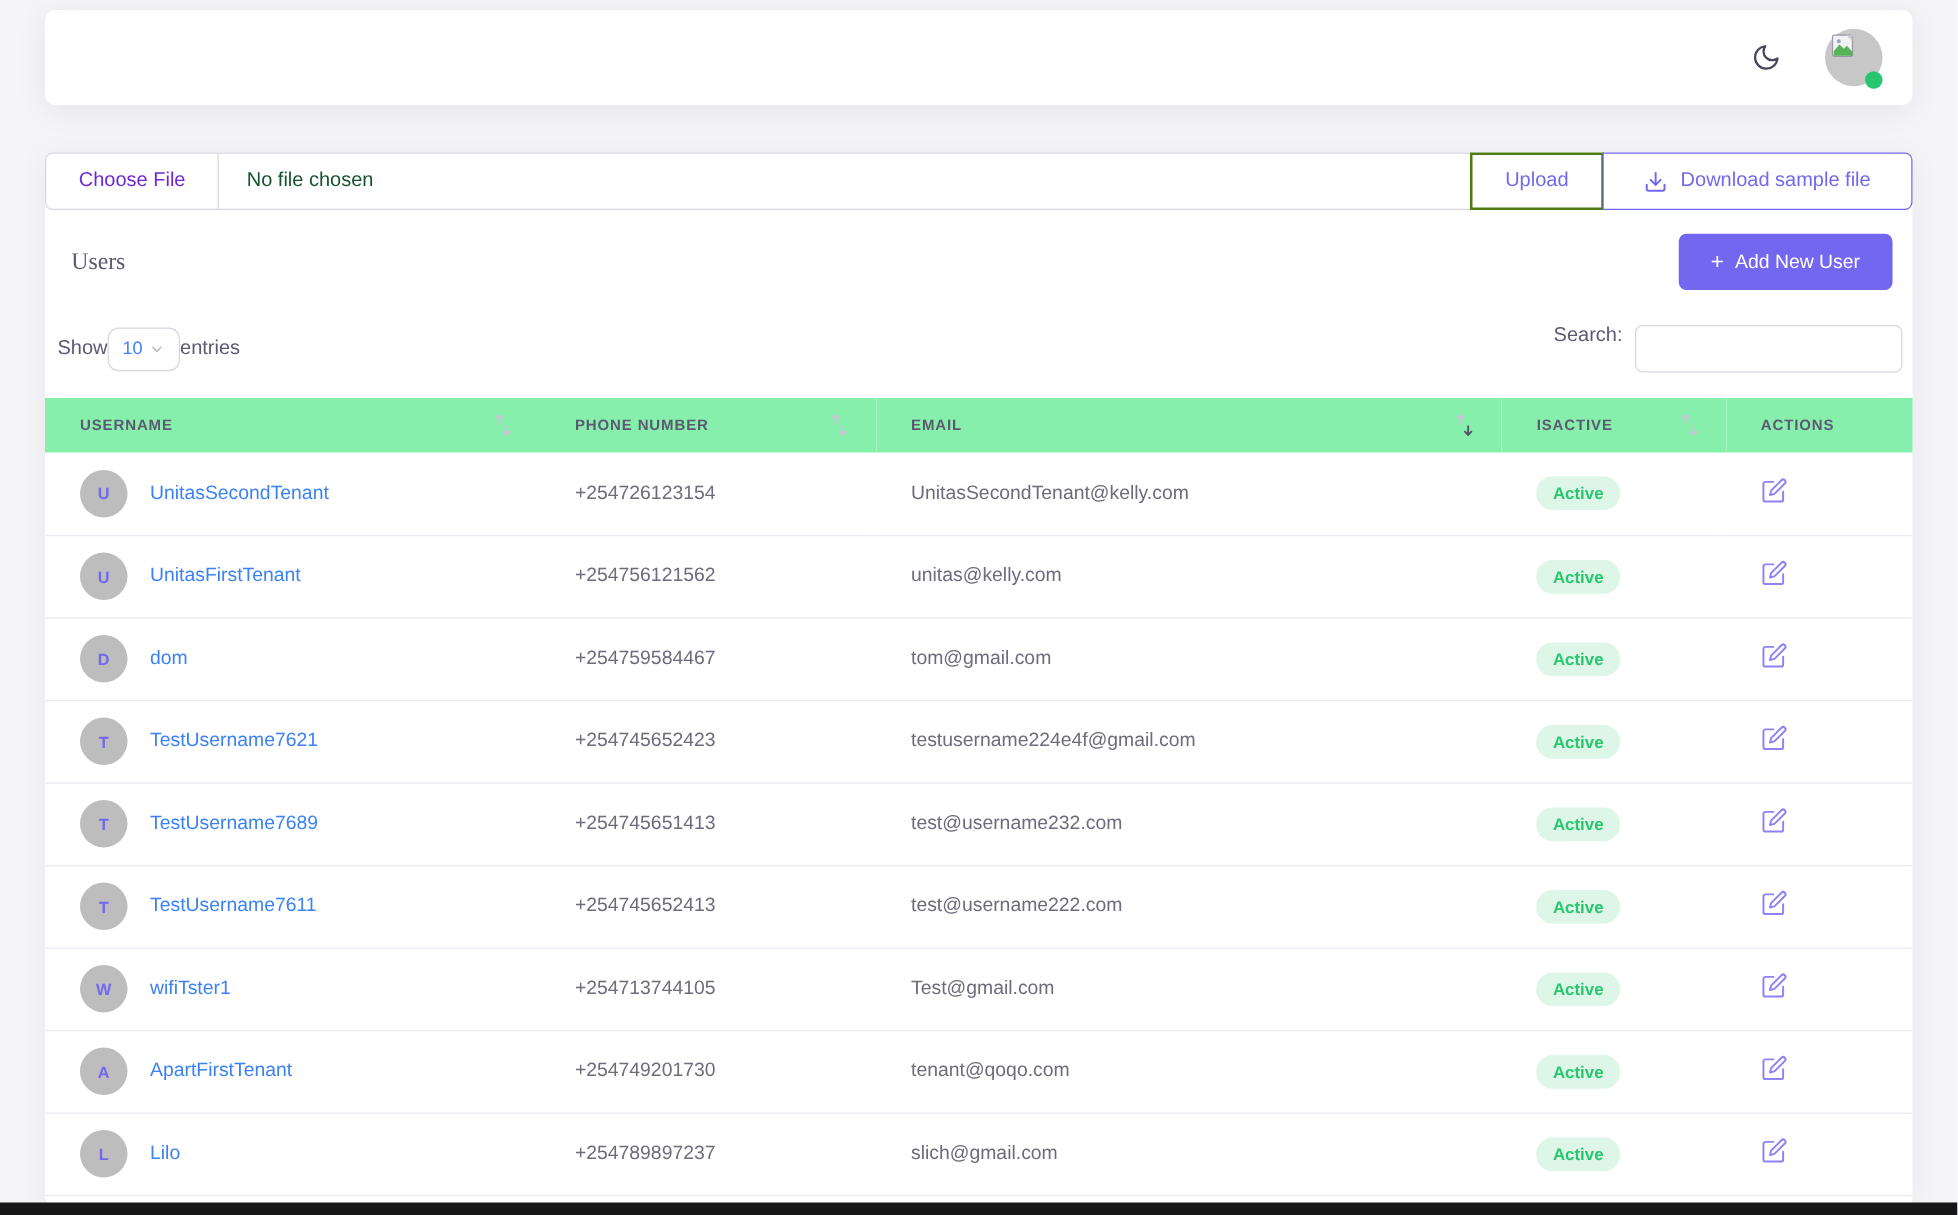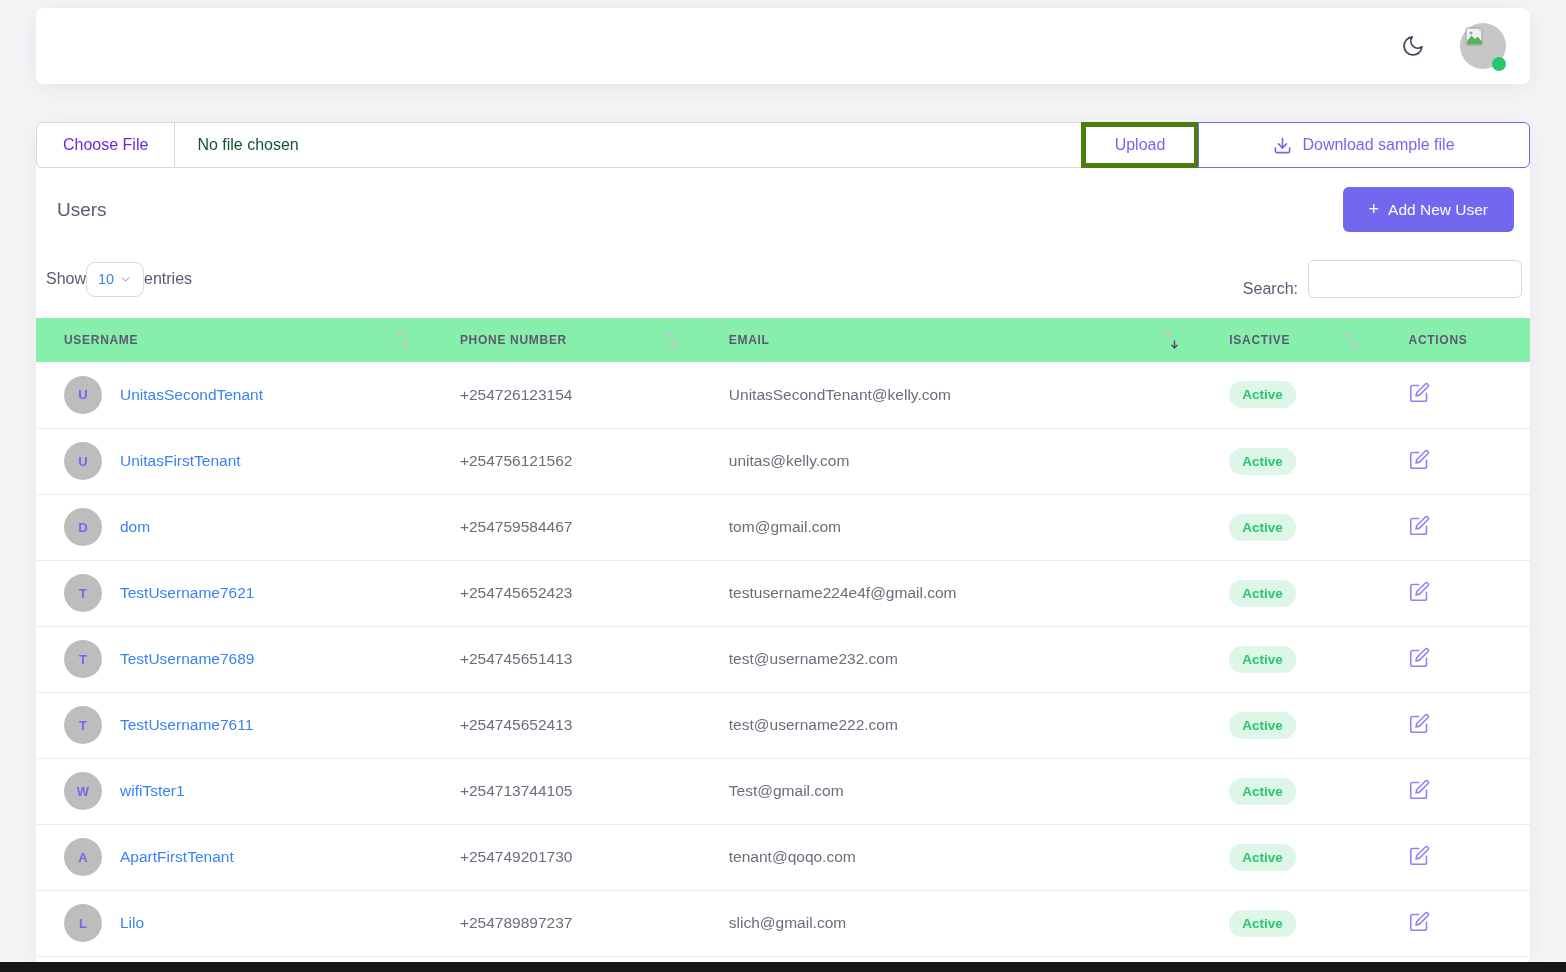--- a/index.html
+++ b/index.html
@@ -32,48 +32,48 @@
   }
   .upload-row { display:flex; height:46px; }
   .file-input {
     flex:1; background:#fff; border:1px solid #d8d6de;
     border-radius:6px 0 0 6px; display:flex; align-items:center;
     color:#6e6b7b; font-size:16px;
   }
   .choose-btn { padding:0 26px; height:100%; display:flex; align-items:center; border-right:1px solid #d8d6de; cursor:pointer; color:#6d28d9; }
   .no-file { padding:0 22px; color:#14532d; }
   .btn-upload {
-    width:118px; background:#fff; border:5px solid #4d7c0f; margin-left:-1px;
+    width:107px; background:#fff; border:2px solid #4d7c0f; margin-left:-1px;
     color:#7367f0; font-size:16px; display:flex; align-items:center; justify-content:center; cursor:pointer;
   }
   .btn-download {
-    width:332px; background:#fff; border:1px solid #7367f0; margin-left:-1px;
+    width:248px; background:#fff; border:1px solid #7367f0; margin-left:-1px;
     border-radius:0 6px 6px 0; color:#7367f0; font-size:16px;
     display:flex; align-items:center; justify-content:center; gap:10px; cursor:pointer;
   }
 
   
   .users-head { display:flex; align-items:center; justify-content:space-between; padding:19px 16px 12px 21px; }
-  .users-title { font-size:19px; font-weight:500; color:#5e5873; }
+  .users-title { font-size:19px; font-weight:500; color:#5e5873;font-family:Liberation Serif, serif; }
   .btn-add {
     height:45px; padding:0 26px; background:#7367f0; color:#fff; border:none;
     border-radius:6px; font-size:15.5px; font-family:inherit; font-weight:500;
     display:flex; align-items:center; gap:9px; cursor:pointer;
   }
   .btn-add .plus { font-size:18px; font-weight:400; }
 
   
   .controls { display:flex; align-items:center; justify-content:space-between; padding:16px 8px 20px 10px; }
   .show-group { display:flex; align-items:center; gap:0; font-size:16px; color:#5e5873; }
   .page-size {
     width:58px; height:35px; border:1px solid #d8d6de; border-radius:9px;
     display:flex; align-items:center; justify-content:center; gap:5px;
     color:#3b82f6; font-size:14.5px; cursor:pointer; background:#fff;
   }
-  .search-group { display:flex; align-items:flex-end; gap:10px; font-size:16px; color:#5e5873; }
+  .search-group { display:flex; align-items:flex-start; gap:10px; font-size:16px; color:#5e5873; }
   .search-input {
     width:214px; height:38px; border:1px solid #d8d6de; border-radius:6px;
     font-family:inherit; font-size:15px; color:#6e6b7b; padding:0 12px; background:#fff; outline:none;
   }
 
   
   table { width:100%; border-collapse:collapse; table-layout:fixed; }
   col.c1{width:26.5%} col.c2{width:18%} col.c3{width:33.5%} col.c4{width:12%} col.c5{width:10%}
   thead th {
     background:#86efac; height:44px; text-align:left; padding-left:28px;

